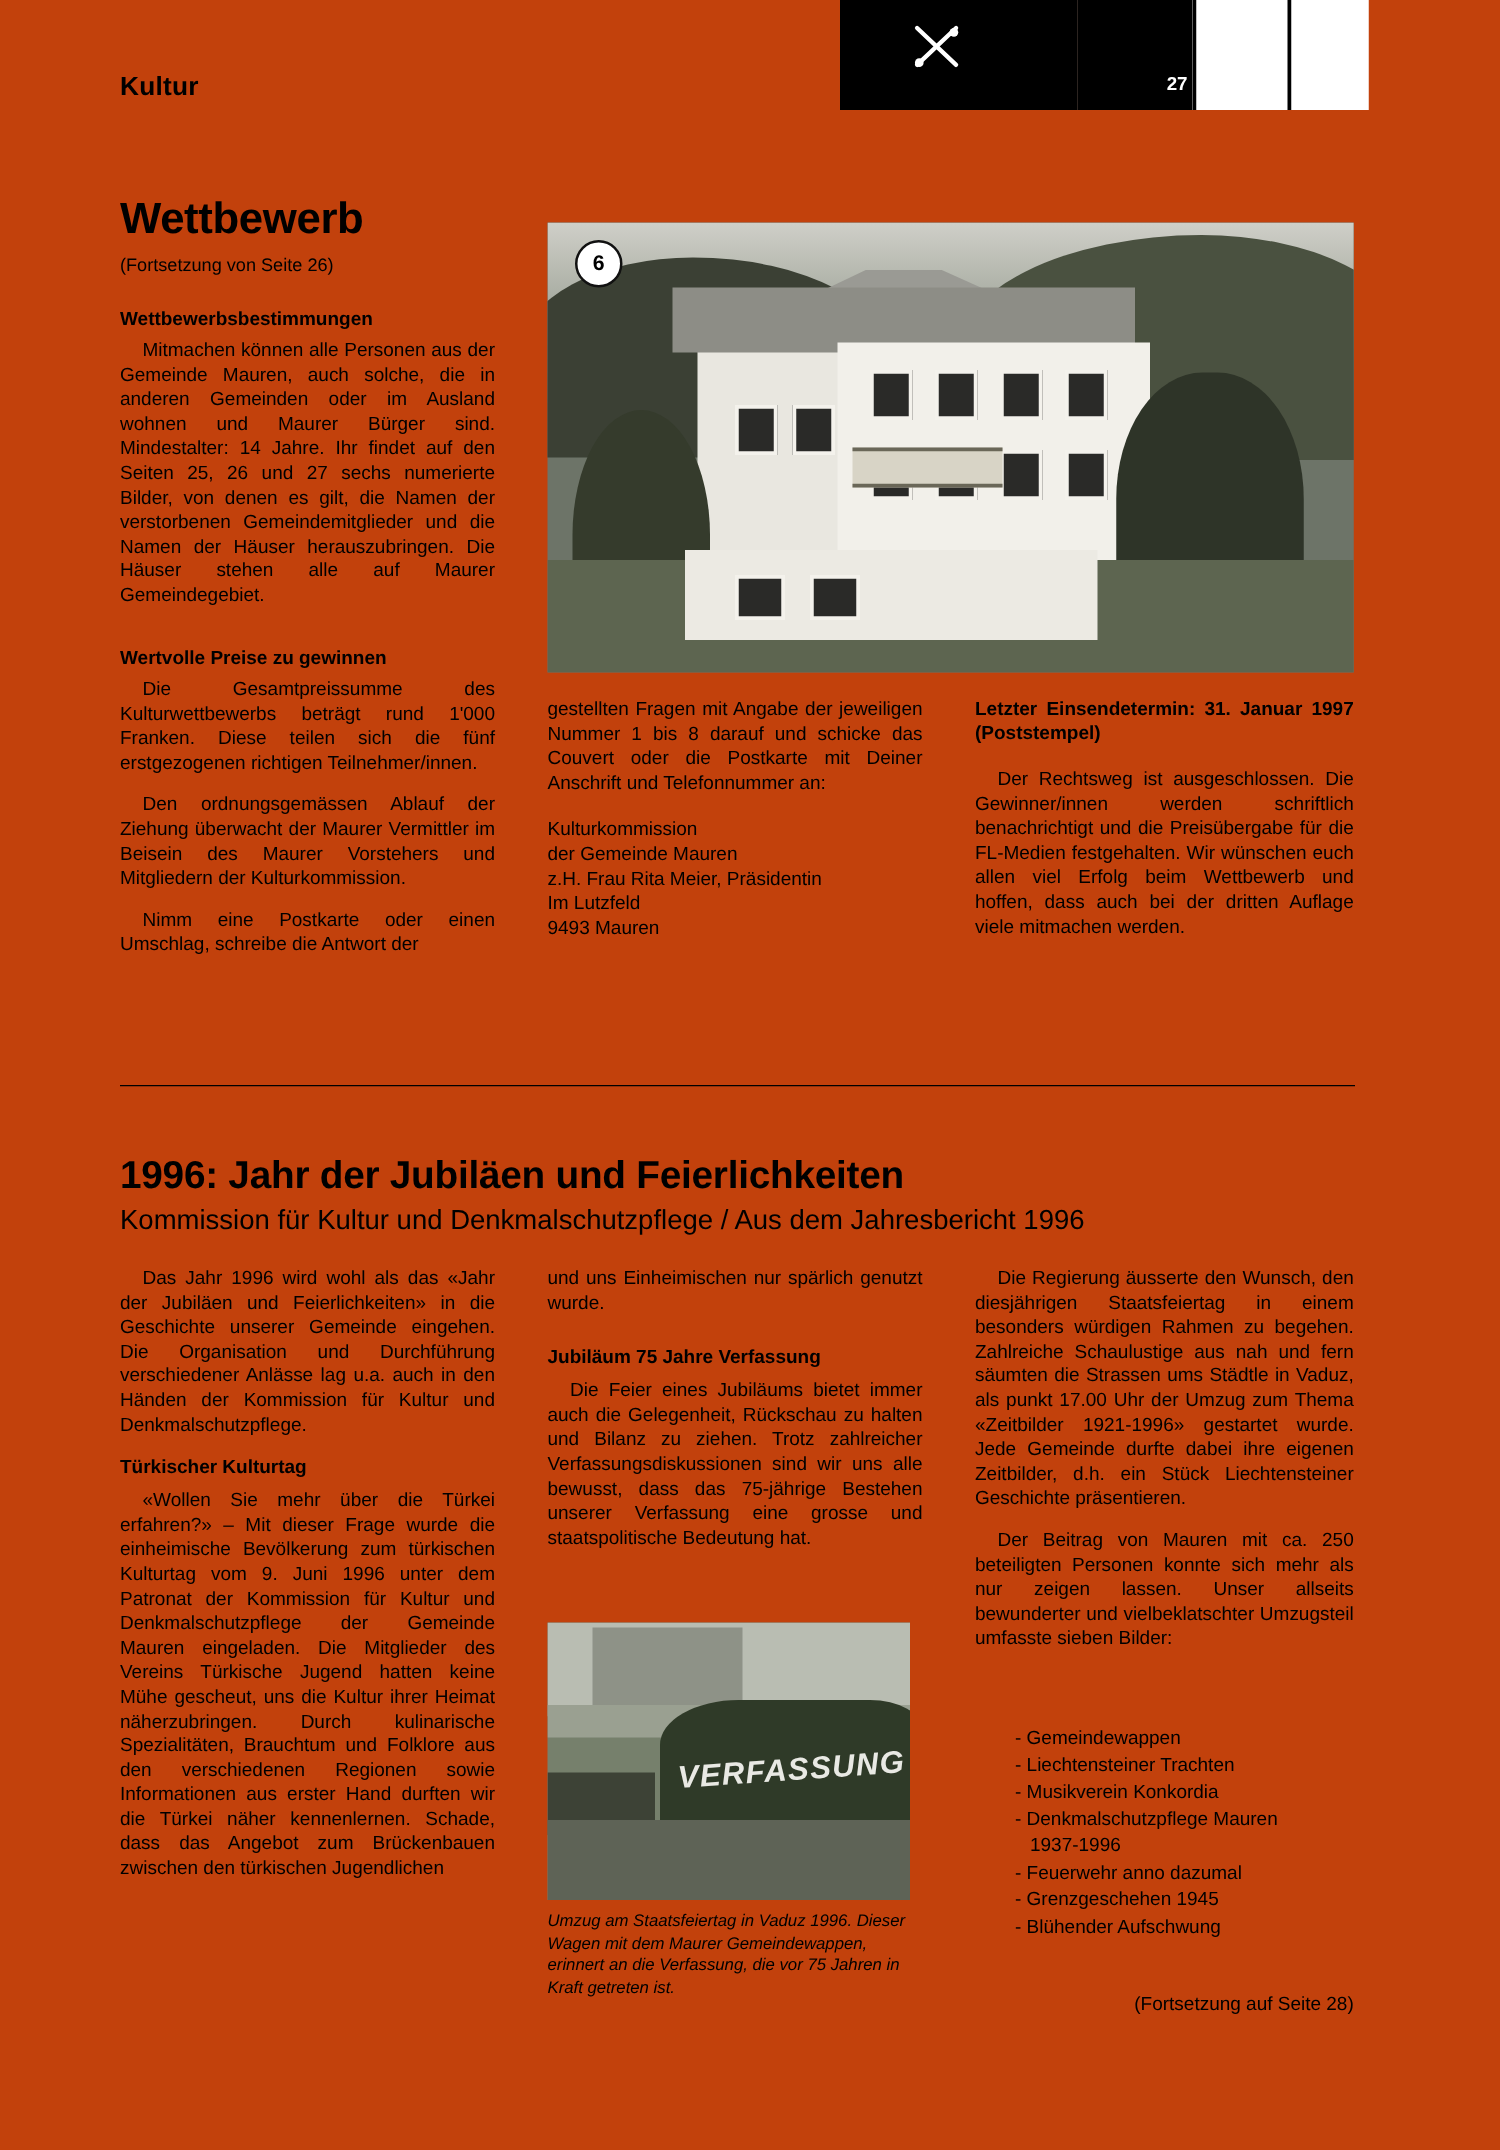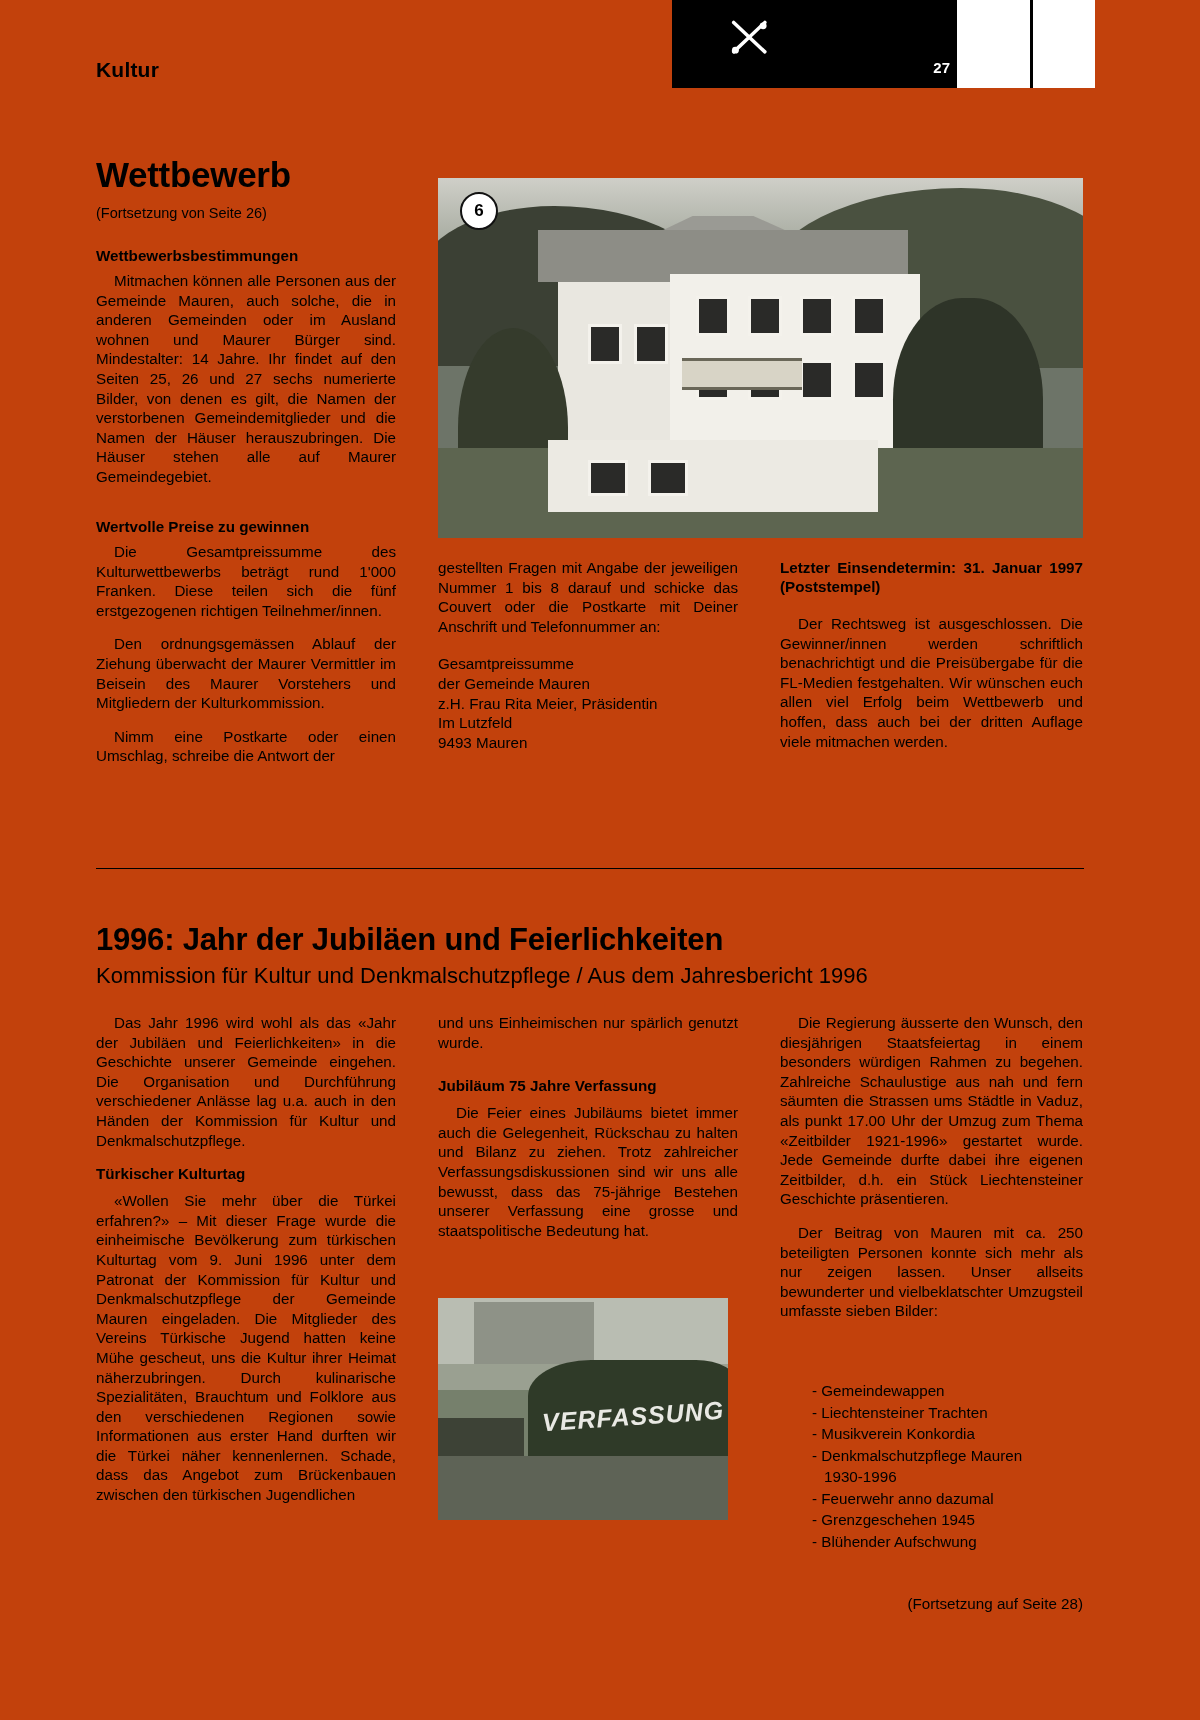--- a/index.html
+++ b/index.html
@@ -324,21 +324,21 @@
   <div class="a1-c1b col-text">
     <div class="subhead">Wertvolle Preise zu gewinnen</div>
     <p>Die Gesamtpreissumme des Kulturwettbewerbs beträgt rund 1'000 Franken. Diese teilen sich die fünf erstgezogenen richtigen Teilnehmer/innen.</p>
     <p>Den ordnungsgemässen Ablauf der Ziehung überwacht der Maurer Vermittler im Beisein des Maurer Vorstehers und Mitgliedern der Kulturkommission.</p>
     <p>Nimm eine Postkarte oder einen Umschlag, schreibe die Antwort der</p>
   </div>
 
   <div class="a1-c2 col-text">
     <p class="noind">gestellten Fragen mit Angabe der jeweiligen Nummer 1 bis 8 darauf und schicke das Couvert oder die Postkarte mit Deiner Anschrift und Telefonnummer an:</p>
     <div style="margin-top:18px;">
-      <div>Gesamtpreissumme</div>
+      <div>Kulturkommission</div>
       <div>der Gemeinde Mauren</div>
       <div>z.H. Frau Rita Meier, Präsidentin</div>
       <div>Im Lutzfeld</div>
       <div>9493 Mauren</div>
     </div>
   </div>
 
   <div class="a1-c3 col-text">
     <div class="subhead" style="margin-bottom:18px;">Letzter Einsendetermin: 31. Januar 1997 (Poststempel)</div>
     <p>Der Rechtsweg ist ausgeschlossen. Die Gewinner/innen werden schriftlich benachrichtigt und die Preisübergabe für die FL-Medien festgehalten. Wir wünschen euch allen viel Erfolg beim Wettbewerb und hoffen, dass auch bei der dritten Auflage viele mitmachen werden.</p>
@@ -363,32 +363,33 @@
 
   <div class="photo2">
     <div class="p2sky"></div>
     <div class="p2build"></div>
     <div class="p2bridge"></div>
     <div class="p2hedge"></div>
     <div class="p2word">VERFASSUNG</div>
     <div class="p2crowd"></div>
     <div class="p2road"></div>
   </div>
+  <div class="caption">Umzug am Staatsfeiertag in Vaduz 1996. Dieser Wagen mit dem Maurer Gemeindewappen, erinnert an die Verfassung, die vor 75 Jahren in Kraft getreten ist.</div>
 
   <div class="a2-c3 col-text">
     <p>Die Regierung äusserte den Wunsch, den diesjährigen Staatsfeiertag in einem besonders würdigen Rahmen zu begehen. Zahlreiche Schaulustige aus nah und fern säumten die Strassen ums Städtle in Vaduz, als punkt 17.00 Uhr der Umzug zum Thema «Zeitbilder 1921-1996» gestartet wurde. Jede Gemeinde durfte dabei ihre eigenen Zeitbilder, d.h. ein Stück Liechtensteiner Geschichte präsentieren.</p>
     <p>Der Beitrag von Mauren mit ca. 250 beteiligten Personen konnte sich mehr als nur zeigen lassen. Unser allseits bewunderter und vielbeklatschter Umzugsteil umfasste sieben Bilder:</p>
   </div>
 
   <div class="list-block">
     <div class="li">- Gemeindewappen</div>
     <div class="li">- Liechtensteiner Trachten</div>
     <div class="li">- Musikverein Konkordia</div>
     <div class="li">- Denkmalschutzpflege Mauren</div>
-    <div class="li sub-li">1930-1996</div>
+    <div class="li sub-li">1937-1996</div>
     <div class="li">- Feuerwehr anno dazumal</div>
     <div class="li">- Grenzgeschehen 1945</div>
     <div class="li">- Blühender Aufschwung</div>
   </div>
 
   <div class="cont-note">(Fortsetzung auf Seite 28)</div>
 
 </div>
 
 </body></html>

